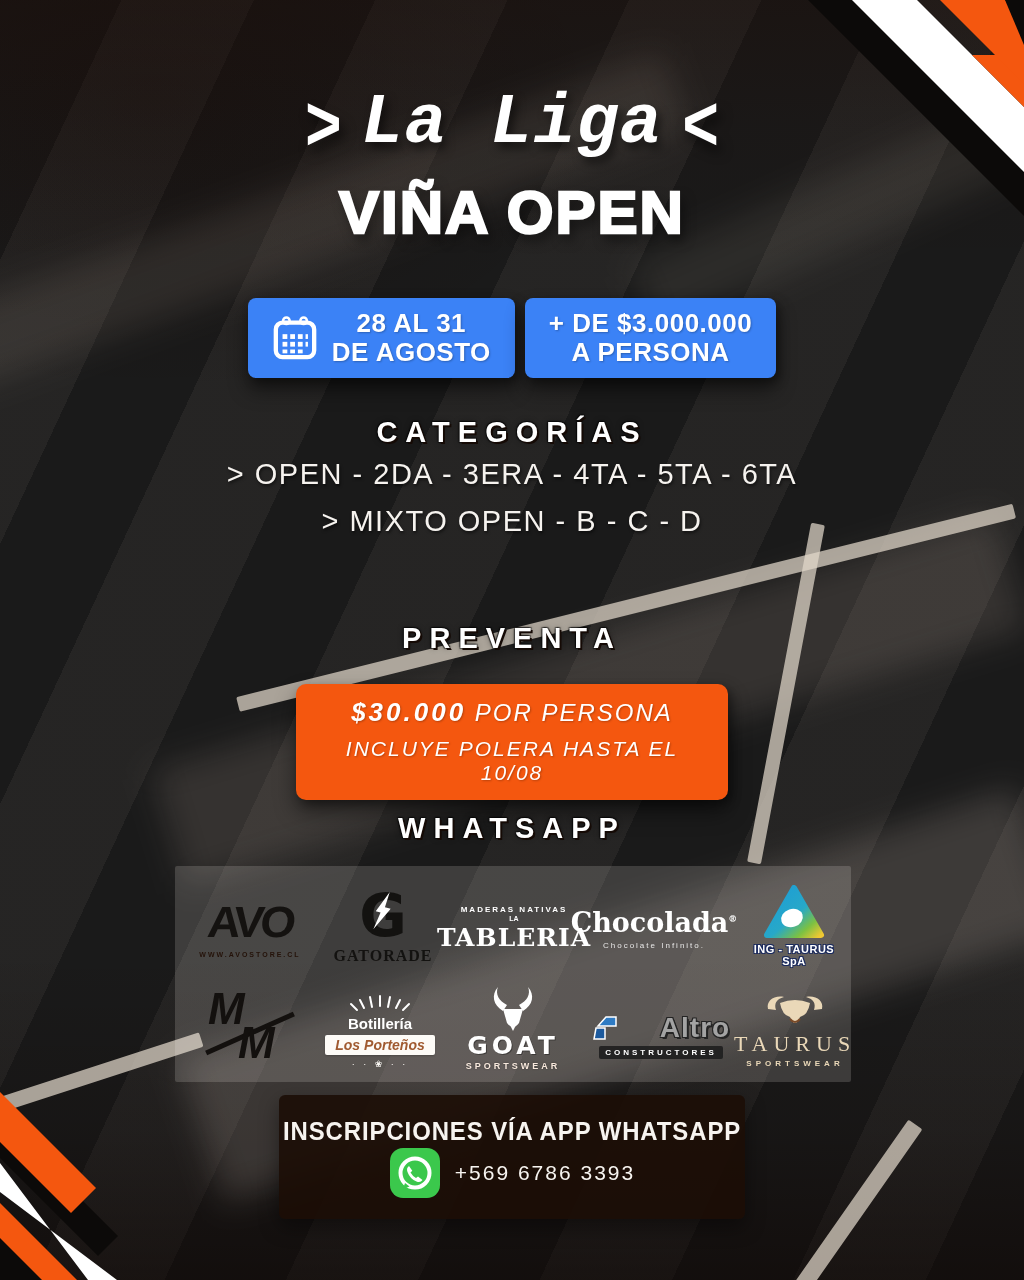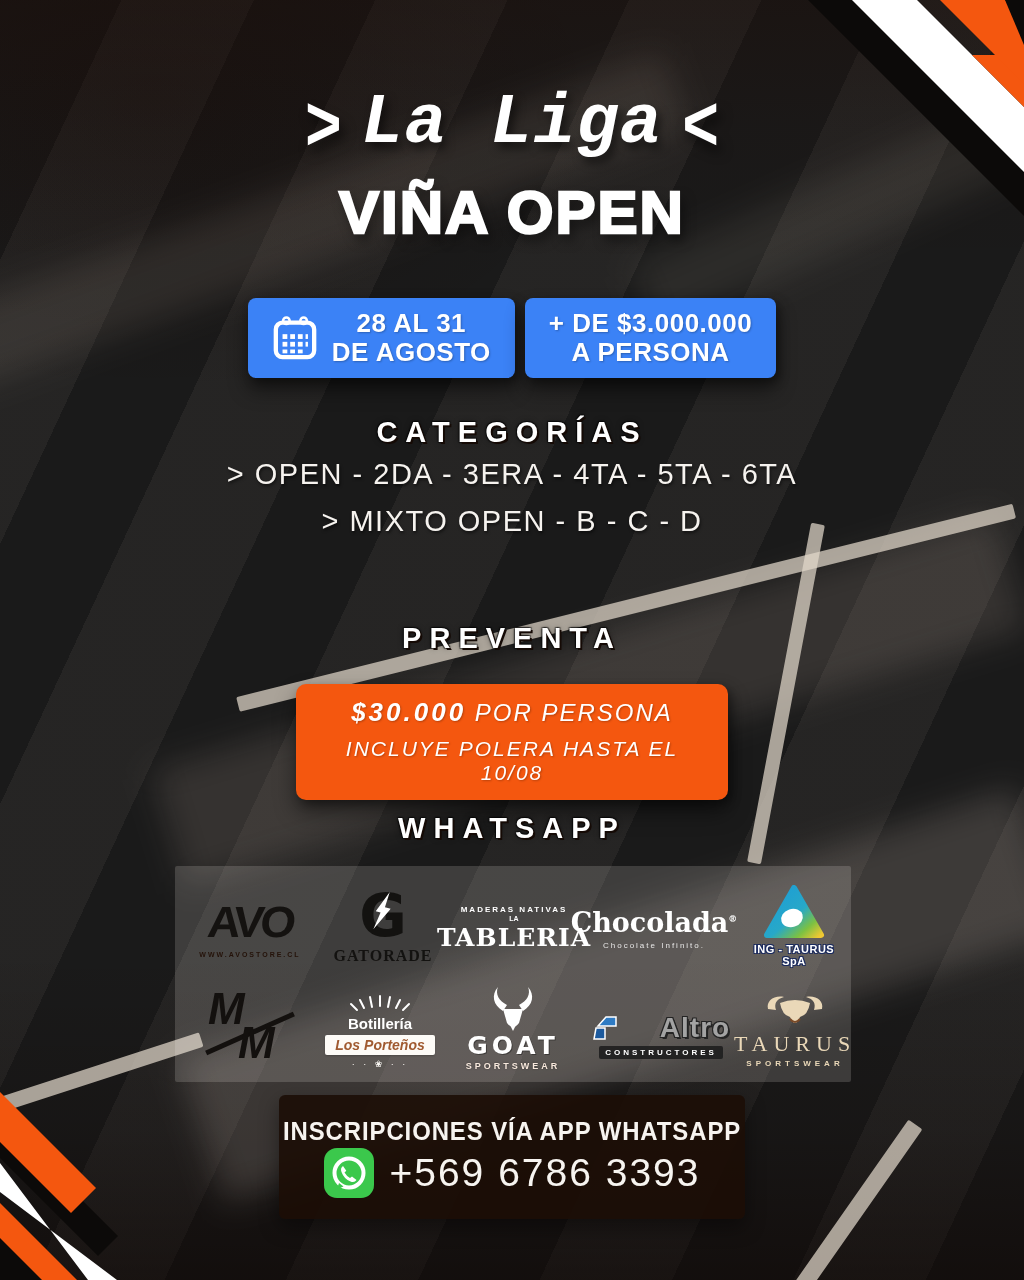--- a/index.html
+++ b/index.html
@@ -100,21 +100,21 @@
   .alt-name{font-weight:700;font-size:28px;color:#a3a3a3;letter-spacing:1px;text-shadow:2px 2px 0 #242424,-1px -1px 0 #242424,1px -1px 0 #242424,-1px 1px 0 #242424;margin-left:34px;}
   .alt-sub{margin-top:2px;background:rgba(30,30,30,0.9);color:#fff;font-size:8px;font-weight:700;letter-spacing:3px;padding:2px 6px;border-radius:2px;}
   .lg-tau{left:734px;top:988px;width:122px;height:86px;color:#ead8b8;}
   .tau-name{font-family:"Liberation Serif",serif;font-size:22px;letter-spacing:6px;margin-top:2px;}
   .tau-sub{font-size:8px;letter-spacing:4px;margin-top:2px;font-weight:700;}
 
   
   .contact{position:absolute;top:1080px;left:50%;transform:translateX(-50%);width:466px;height:124px;background:rgba(28,13,6,0.90);border-radius:6px;display:flex;flex-direction:column;align-items:center;justify-content:center;box-shadow:0 8px 20px rgba(0,0,0,0.4);margin-top:15px;}
   .contact-l1{color:#f7f4f0;font-size:26px;font-weight:700;letter-spacing:1px;transform:scaleX(0.92);white-space:nowrap;}
   .contact-row{display:flex;align-items:center;gap:14px;}
-  .phone{color:#f7f4f0;font-size:39px;letter-spacing:2px;font-weight:400;}
+  .phone{color:#f7f4f0;font-size:21px;letter-spacing:2px;font-weight:400;}
 </style>
 </head>
 <body>
 
 <div class="canvas">
   <div class="vignette"></div>
   <div class="streak s1"></div>
   <div class="streak s2"></div>
   <div class="streak s3"></div>
   <div class="streak s4"></div>

